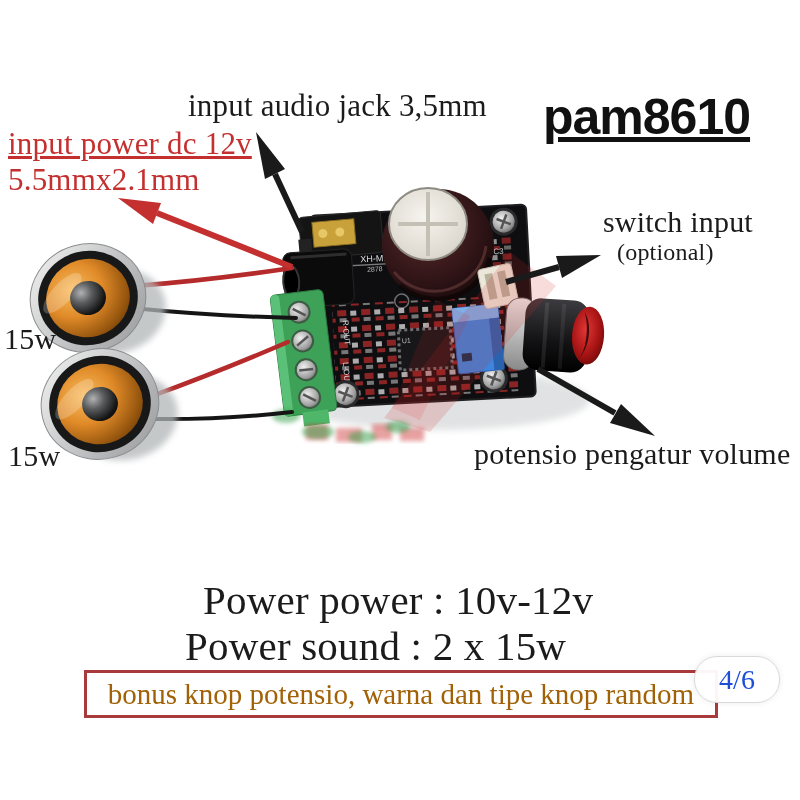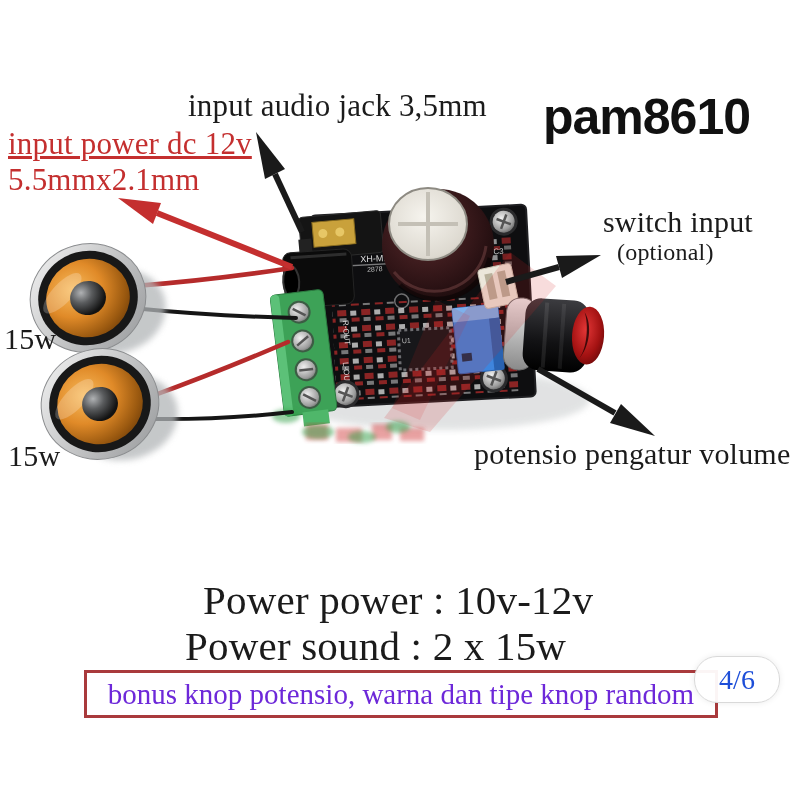--- a/index.html
+++ b/index.html
@@ -1,24 +1,24 @@
 <!DOCTYPE html>
 <html><head>
 <meta charset="utf-8">
 <style>
   html,body{margin:0;padding:0;background:#fff;}
   .stage{position:relative;width:800px;height:800px;background:#ffffff;overflow:hidden;
          font-family:"Liberation Serif",serif;}
   .label{position:absolute;color:#1b1b1b;white-space:nowrap;letter-spacing:.2px;line-height:1.08;}
   .red{color:#c42f2f;}
   .sans{font-family:"Liberation Sans",sans-serif;}
-  .title{font-size:50px;font-weight:700;letter-spacing:-1px;color:#111;}
+  .title{font-size:50px;font-weight:700;letter-spacing:-1px;color:#111;text-decoration:underline;}
   .bonus-box{position:absolute;left:84px;top:670px;width:628px;height:42px;
              border:3px solid #a93a3c;display:flex;align-items:center;justify-content:center;}
-  .bonus-text{font-size:29px;color:#6d28d9;white-space:nowrap;}
+  .bonus-text{font-size:29px;color:#a16207;white-space:nowrap;}
   .pill{position:absolute;left:694px;top:656px;width:84px;height:45px;border-radius:23px;
         background:rgba(255,255,255,.95);border:1px solid #d9d9d9;display:flex;align-items:center;
         justify-content:center;font-family:Liberation Serif, serif;font-size:28px;color:#1d4ed8;
         box-shadow:0 0 6px rgba(0,0,0,.08);}
   svg{position:absolute;left:0;top:0;}
 </style>
 </head>
 <body>
 
 <div class="stage">

